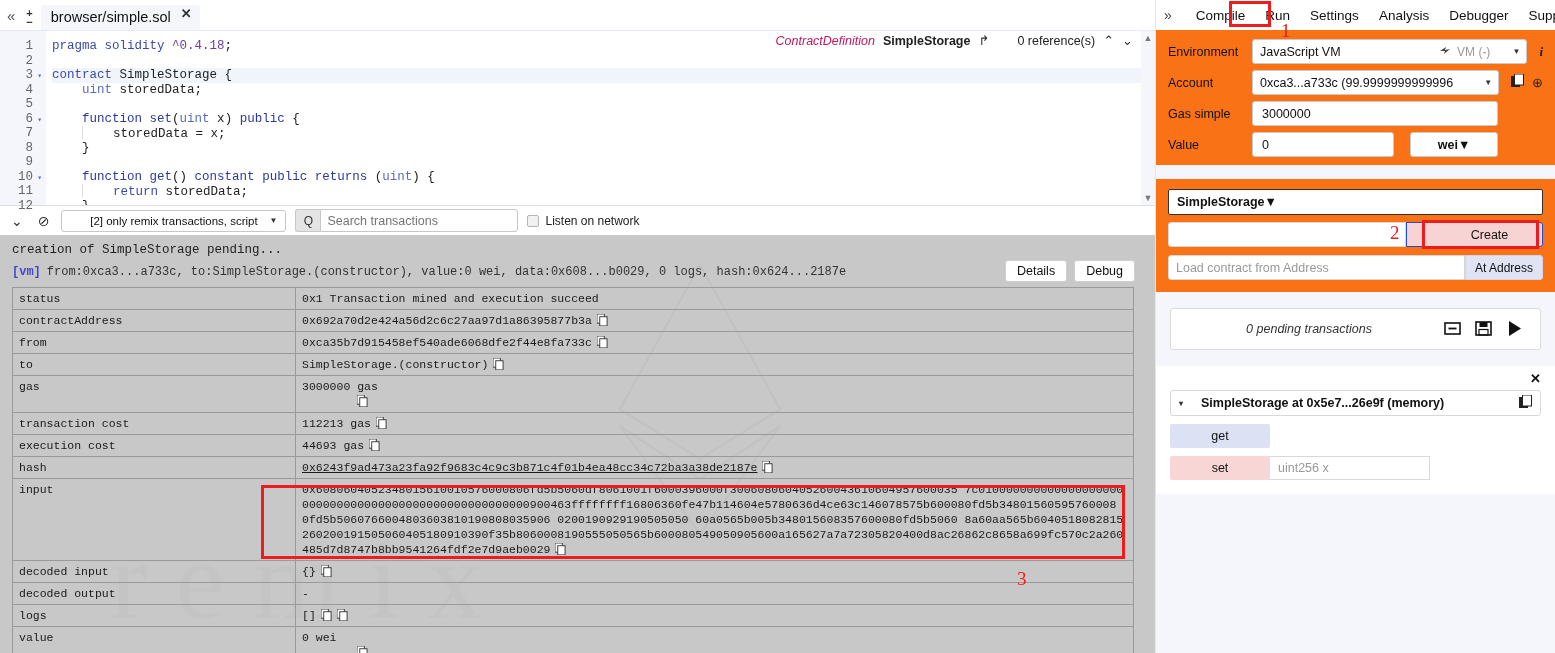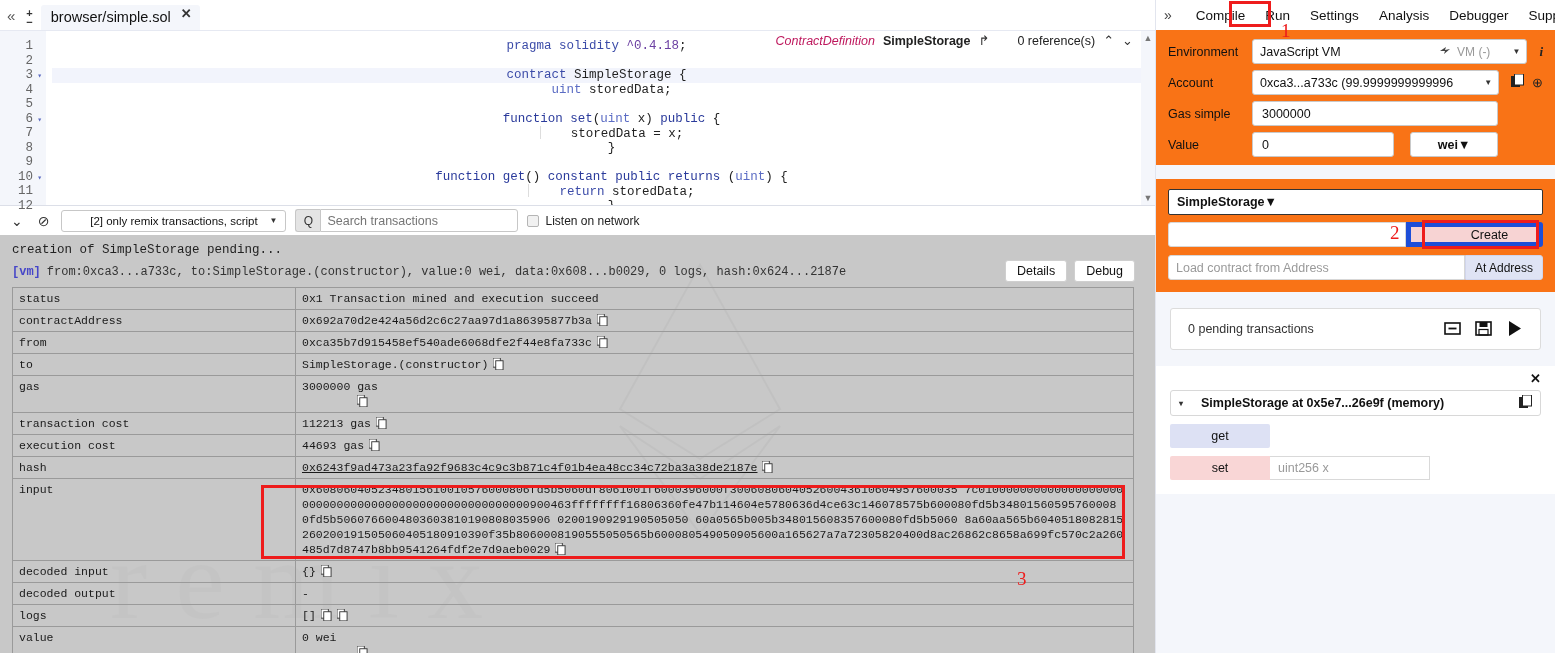--- a/index.html
+++ b/index.html
@@ -94,21 +94,21 @@
   }
   .code {
     flex: 1;
     background: #fff;
     font: 12.5px/14.5px "Liberation Mono", monospace;
     padding: 8px 0 0 6px;
     color: #222;
     overflow: hidden;
     position: relative;
   }
-  .code .row { white-space: pre; height: 14.5px; text-align: center; }
+  .code .row { white-space: pre; height: 14.5px; }
   .code .row.hl { background: #f2f4fc; }
   .kw  { color: #3b4ba8; }
   .kw2 { color: #2a3a9b; }
   .typ { color: #5b6cc4; }
   .fn  { color: #2a3a9b; }
   .num { color: #6a3ea1; }
   .pun { color: #222; }
   .var { color: #222; }
   .indent-guide {
     border-left: 1px solid #ddd;
@@ -292,21 +292,21 @@
   .create-row {
     display: flex; margin: 7px 12px 0 12px; gap: 0; align-items: stretch;
   }
   .create-in {
     flex: 1; height: 25px;
     border: 1px solid #d7d7d7; border-radius: 3px 0 0 3px;
     background: #fff;
   }
   .create-btn {
     width: 137px; height: 25px;
-    background: #f7d3d3; border: 5px solid #1d4ed8;
+    background: #f7d3d3; border: 1px solid #1d4ed8;
     border-radius: 0 3px 3px 0;
     font-size: 12.5px; color: #111;
     display: flex; align-items: center; justify-content: center;
     cursor: pointer;
     padding-left: 30px;
   }
   .addr-row { display: flex; margin: 8px 12px 0 12px; }
   .addr-in {
     flex: 1; height: 25px;
     border: 1px solid #d7d7d7; border-radius: 3px 0 0 3px;
@@ -324,22 +324,22 @@
 
   .pending-box {
     margin: 16px 14px 0 14px;
     border: 1px solid #dcdcdc; border-radius: 3px;
     background: #fff;
     height: 42px;
     display: flex; align-items: center; justify-content: flex-end;
     gap: 14px; padding: 0 17px;
   }
   .pending-box .lbl {
-    flex: 1; text-align: left;
-    font-size: 12.5px; color: #333;
+    flex: 1; text-align: center;
+    font-style: italic; font-size: 12.5px; color: #333;
   }
   .pb-ico { font-size: 15px; color: #111; cursor: pointer; line-height: 1; }
 
   .deployed {
     margin-top: 16px;
     background: #fff;
     padding: 6px 14px 14px 14px;
     position: relative;
   }
   .dep-close {

